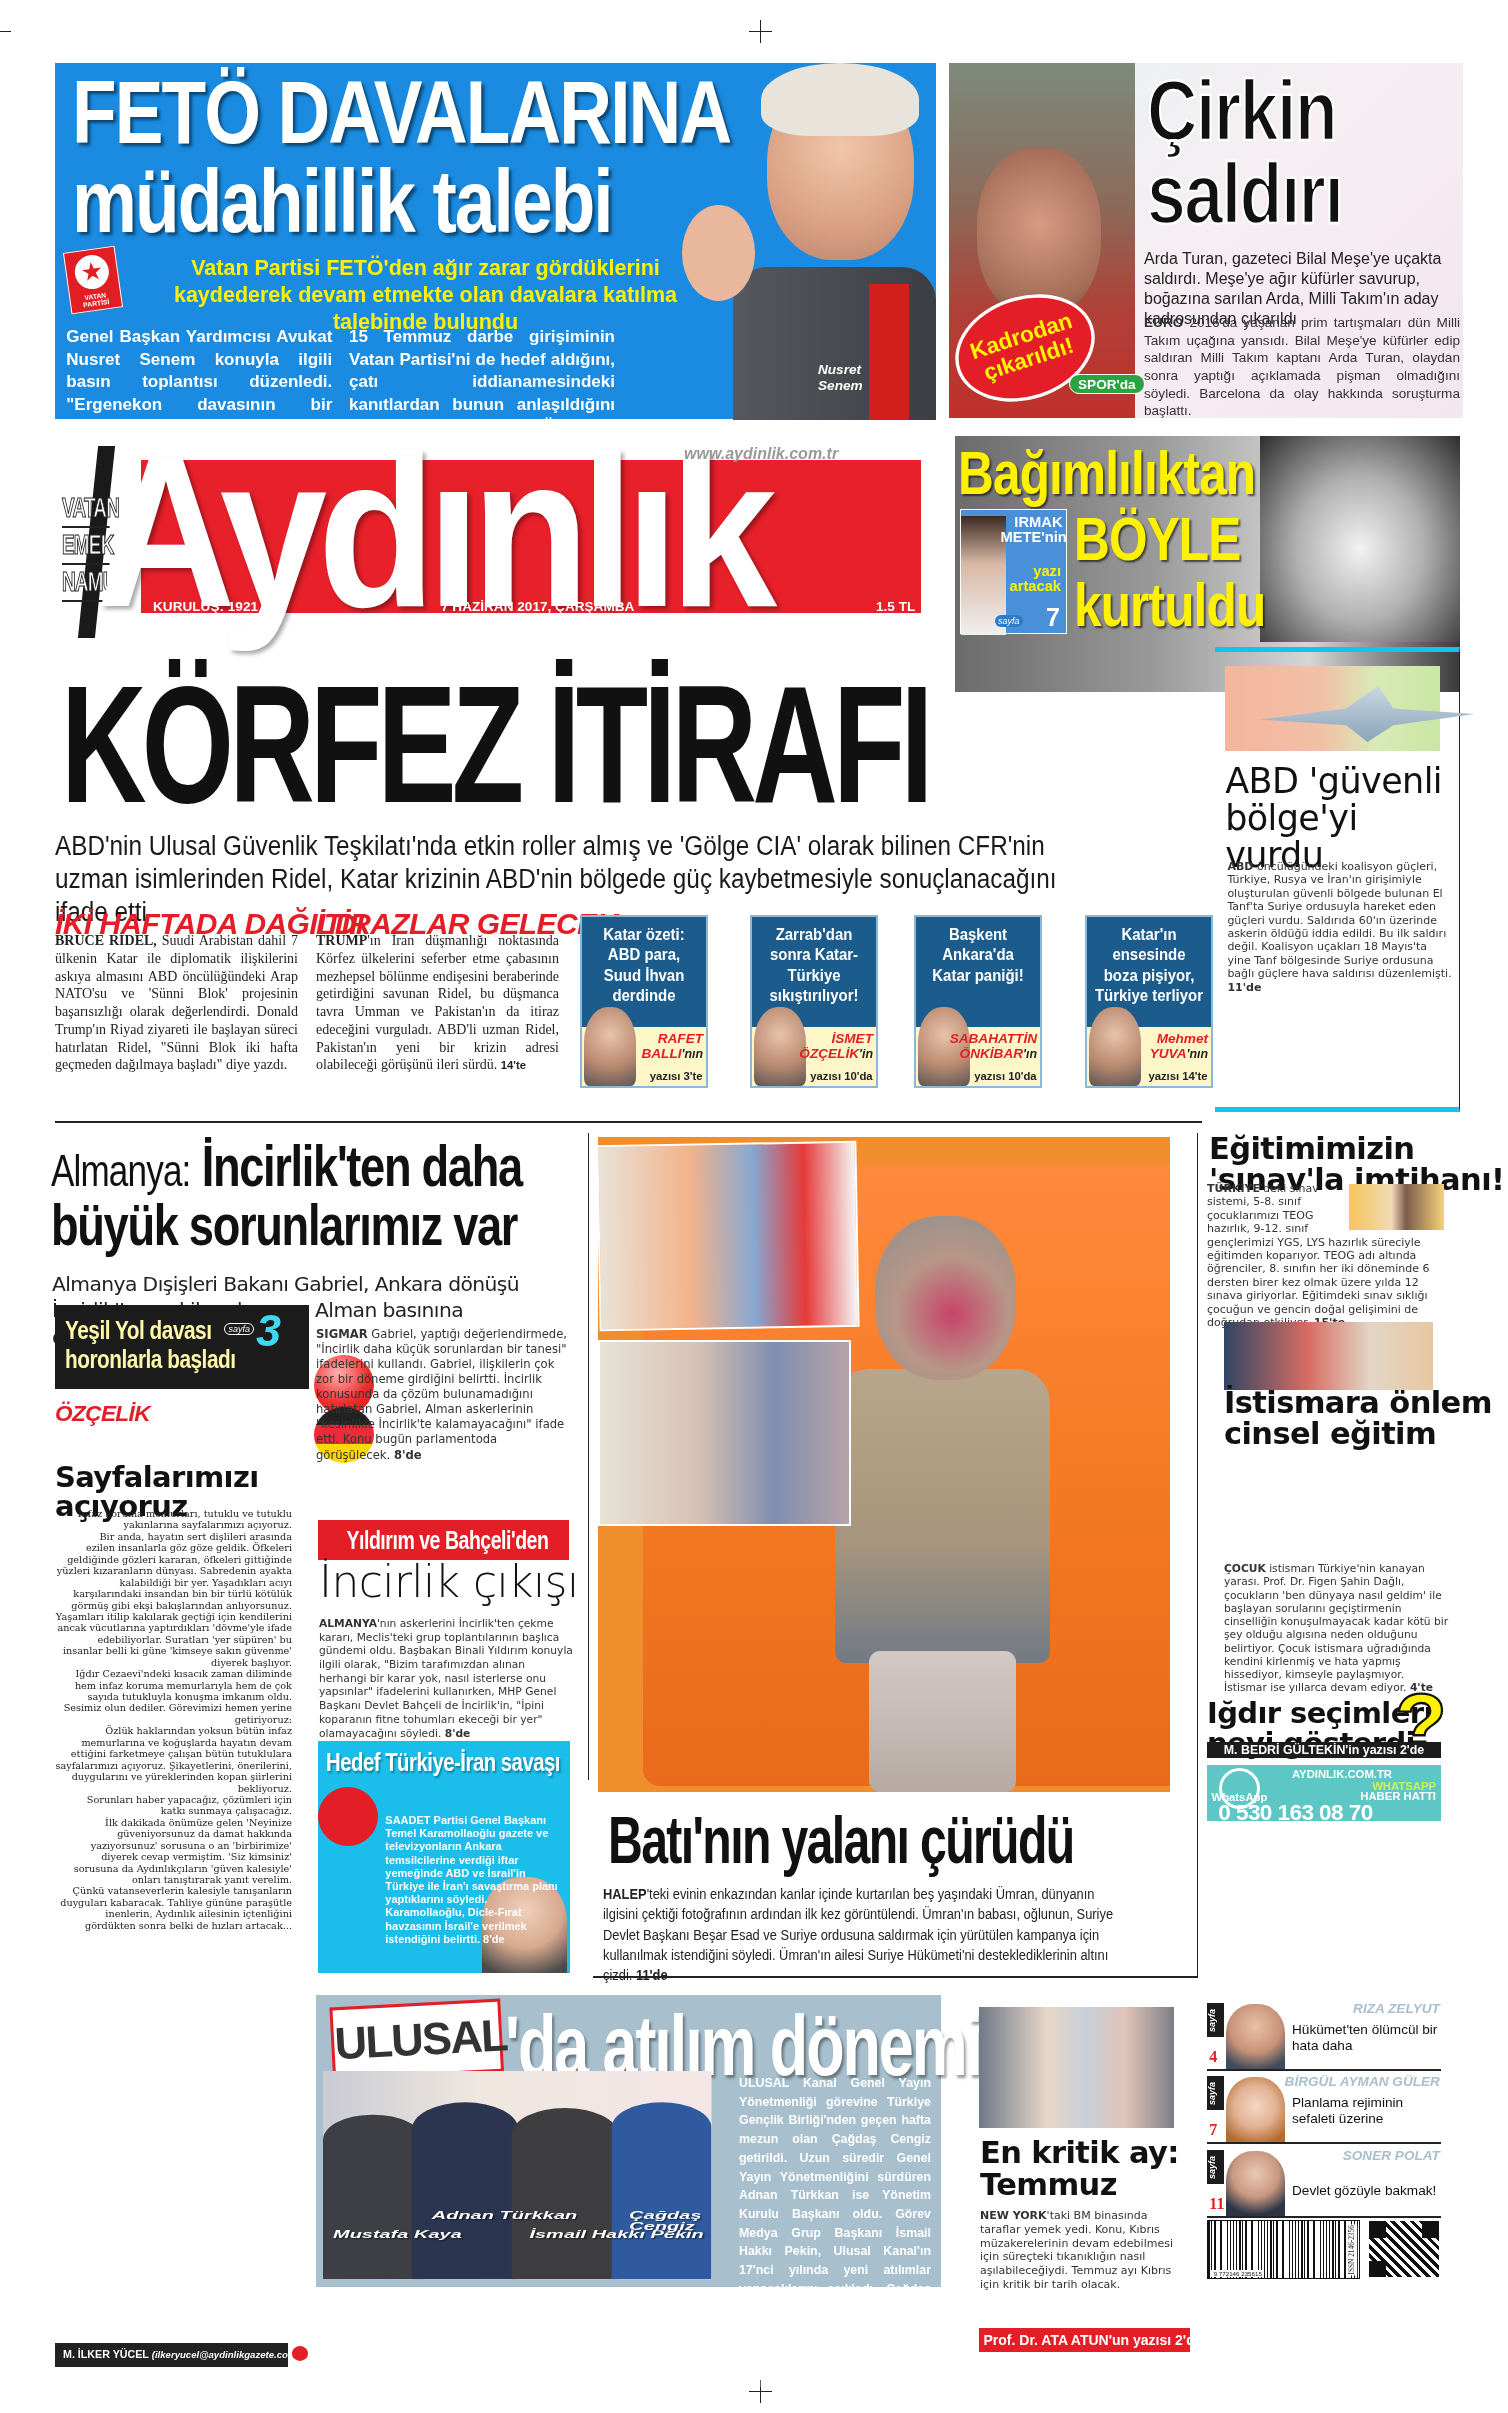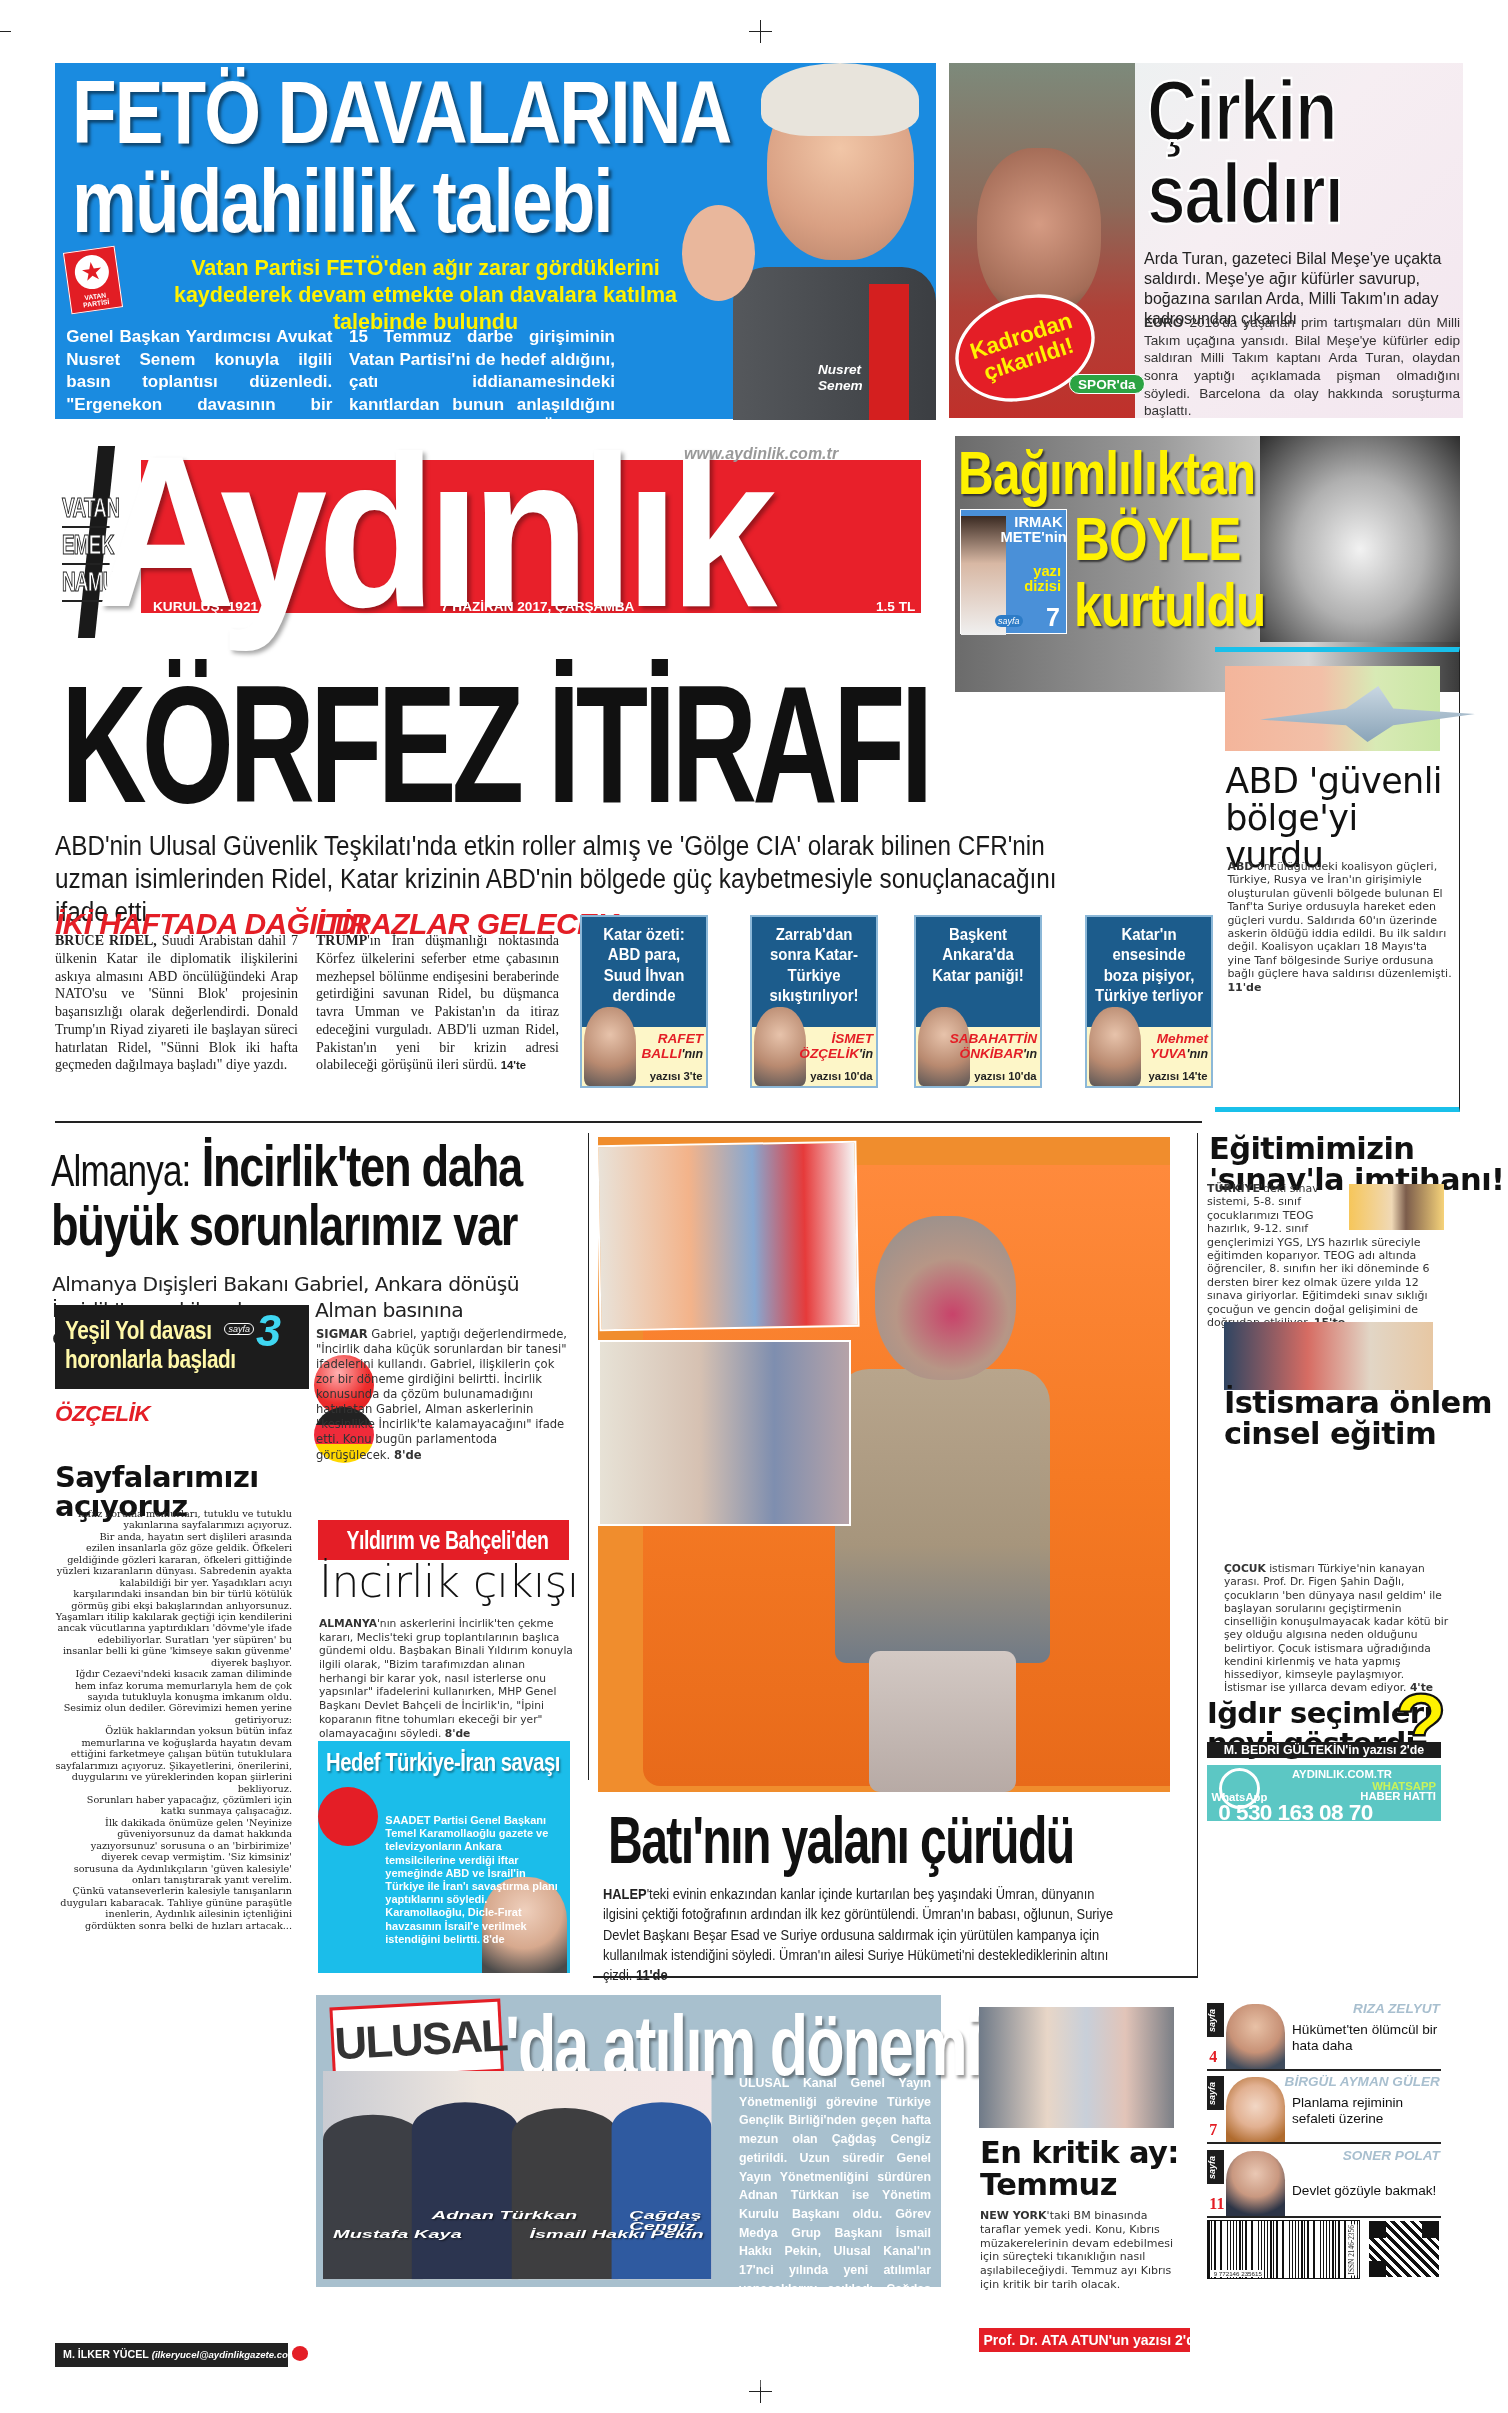--- a/index.html
+++ b/index.html
@@ -243,21 +243,21 @@
   <div class="abs t" style="left:119px;top:72px;font-size:62px;">BÖYLE</div>
   <div class="abs t" style="left:119px;top:138px;font-size:62px;">kurtuldu</div>
   <div class="abs card">
     <div class="ph"></div>
     <div class="nm">
         <div>IRMAK</div>
         <div>METE'nin</div>
       </div>
     <div class="yz">
         <div>yazı</div>
-        <div>dizisi</div>
+        <div>artacak</div>
       </div>
     <div class="sf">sayfa</div>
     <div class="pg">7</div>
   </div>
 </div>
 
 <div id="korfez" class="abs">KÖRFEZ İTİRAFI</div>
 <div id="korfez-sub" class="abs">ABD'nin Ulusal Güvenlik Teşkilatı'nda etkin roller almış ve 'Gölge CIA' olarak bilinen CFR'nin uzman isimlerinden Ridel, Katar krizinin ABD'nin bölgede güç kaybetmesiyle sonuçlanacağını ifade etti</div>
 
 <div class="abs redhead" style="left:55px;top:907px;">İKİ HAFTADA DAĞILDI</div>

